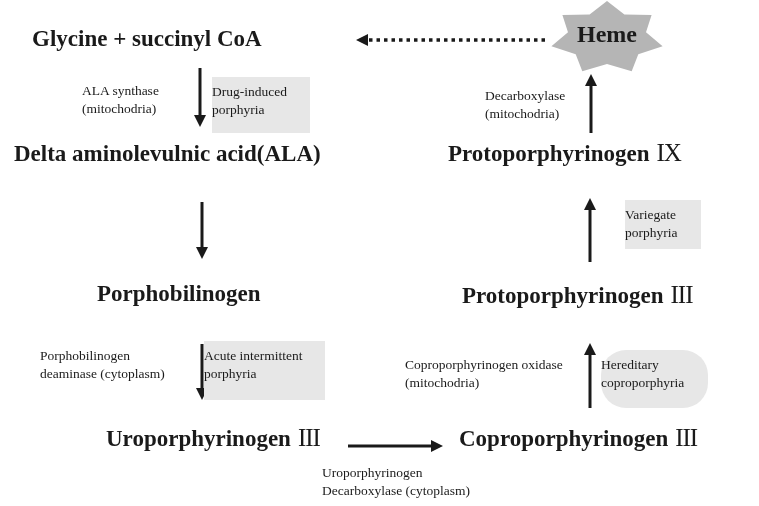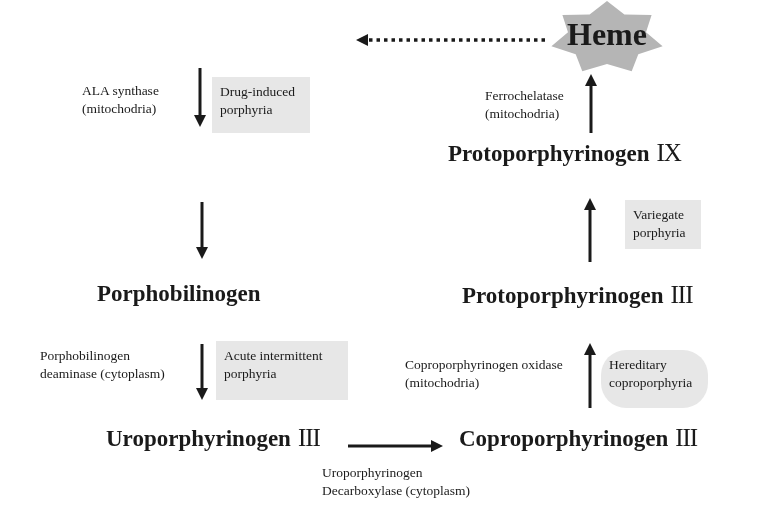--- a/index.html
+++ b/index.html
@@ -10,25 +10,25 @@
   .arrow-layer{position:absolute;left:0;top:0;pointer-events:none;}
   .node{
     position:absolute;font-weight:bold;font-size:23px;line-height:27px;white-space:nowrap;
   }
   .node .numeral{font-weight:400;font-size:25px;letter-spacing:-1px;margin-left:7px;}
   .enzyme{
     position:absolute;font-size:13.5px;line-height:17.5px;white-space:pre-line;
   }
   .porphyria-box{
     position:absolute;background:#e7e7e7;font-size:13.5px;line-height:17.5px;
-    white-space:pre-line;padding:6px 8px;box-sizing:border-box;
+    white-space:pre-line;padding:6px 0;box-sizing:border-box;
   }
   .heme-label{
     position:absolute;left:567px;top:21px;width:80px;text-align:center;
-    font-weight:bold;font-size:32px;line-height:26px;
+    font-weight:bold;font-size:24px;line-height:26px;
   }
 </style>
 </head>
 <body>
 
 <div id="canvas">
 
   <svg class="arrow-layer" width="759" height="506">
     <defs>
       <marker id="ah" markerUnits="userSpaceOnUse" markerWidth="14" markerHeight="14" refX="2" refY="6" orient="auto">
@@ -48,21 +48,27 @@
 
     <line x1="590" y1="408" x2="590" y2="353" stroke="#1a1a1a" stroke-width="3" marker-end="url(#ah)"></line>
 
     <line x1="590" y1="262" x2="590" y2="208" stroke="#1a1a1a" stroke-width="3" marker-end="url(#ah)"></line>
 
     <line x1="591" y1="133" x2="591" y2="84" stroke="#1a1a1a" stroke-width="3" marker-end="url(#ah)"></line>
 
     <line x1="545" y1="40" x2="366" y2="40" stroke="#1a1a1a" stroke-width="3.5" stroke-dasharray="3.5 4" marker-end="url(#ah)"></line>
   </svg>
 
+  <div class="node" style="left:32px;top:25px;">
+    <span>Glycine + succinyl CoA</span>
+  </div>
 
+  <div class="node" style="left:14px;top:140px;">
+    <span>Delta aminolevulnic acid(ALA)</span>
+  </div>
 
   <div class="node" style="left:97px;top:280px;">
     <span>Porphobilinogen</span>
   </div>
 
   <div class="node" style="left:70px;top:424px;margin-left:36px;">
     <span>Uroporphyrinogen</span><span class="numeral">III</span>
   </div>
 
   <div class="node" style="left:459px;top:424px;">
@@ -80,25 +86,25 @@
   <div class="heme-label">Heme</div>
 
   <div class="enzyme" style="left:82px;top:82px;">ALA synthase
 (mitochodria)</div>
   <div class="enzyme" style="left:40px;top:347px;">Porphobilinogen
 deaminase (cytoplasm)</div>
   <div class="enzyme" style="left:322px;top:464px;">Uroporphyrinogen
 Decarboxylase (cytoplasm)</div>
   <div class="enzyme" style="left:405px;top:356px;">Coproporphyrinogen oxidase
 (mitochodria)</div>
-  <div class="enzyme" style="left:485px;top:87px;">Ferrochelatase
+  <div class="enzyme" style="left:485px;top:87px;">Decarboxylase
 (mitochodria)</div>
 
   <div class="porphyria-box" style="left:212px;top:77px;width:98px;height:56px;">Drug-induced
 porphyria</div>
-  <div class="porphyria-box" style="left:216px;top:341px;width:132px;height:59px;">Acute intermittent
+  <div class="porphyria-box" style="left:204px;top:341px;width:121px;height:59px;">Acute intermittent
 porphyria</div>
   <div class="porphyria-box" style="left:601px;top:350px;width:107px;height:58px;border-radius:25px;">Hereditary
 coproporphyria</div>
   <div class="porphyria-box" style="left:601px;top:200px;width:76px;height:49px;margin-left:24px;">Variegate
 porphyria</div>
 
 </div>
 
 </body></html>

